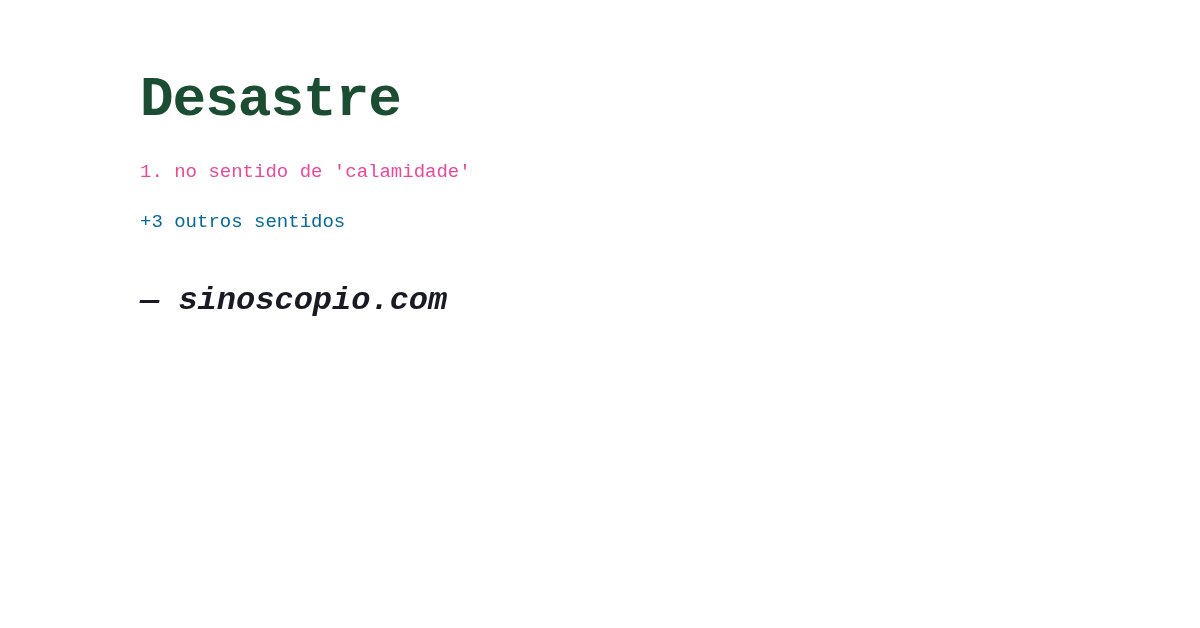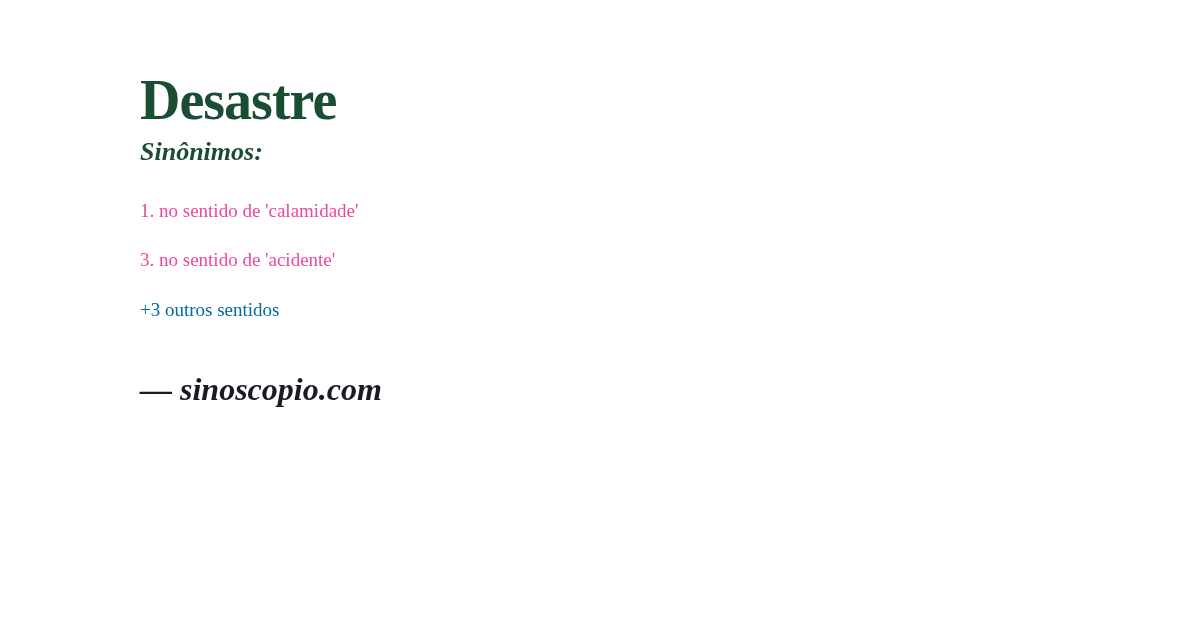--- a/index.html
+++ b/index.html
@@ -7,21 +7,21 @@
     padding: 0;
     background: #ffffff;
   }
   .card {
     position: relative;
     width: 1200px;
     height: 628px;
     background: #ffffff;
     box-sizing: border-box;
     padding: 72px 32px 0 140px;
-    font-family: Liberation Serif, serif;
+    font-family: Liberation Mono, monospace;
     overflow: hidden;
   }
   .title {
     margin: 0;
     font-size: 56px;
     line-height: 1.0;
     font-weight: 700;
     color: #1b4d32;
     letter-spacing: -1px;
   }
@@ -65,30 +65,28 @@
     color: #1a1a24;
   }
 </style>
 </head>
 <body>
 
 <main class="card">
 
   <h1 class="title">Desastre</h1>
 
-  <h2 class="subtitle">Sinônimos:</h2>
 
   <section class="sense">
     <div class="sense-label">1. no sentido de 'calamidade'</div>
   </section>
 
   <section class="sense">
   </section>
 
   <section class="sense">
-    <div class="sense-label">3. no sentido de 'acidente'</div>
   </section>
 
   <div class="more-senses">+3 outros sentidos</div>
 
   <div class="attribution">— sinoscopio.com</div>
 
 </main>
 
 </body></html>

